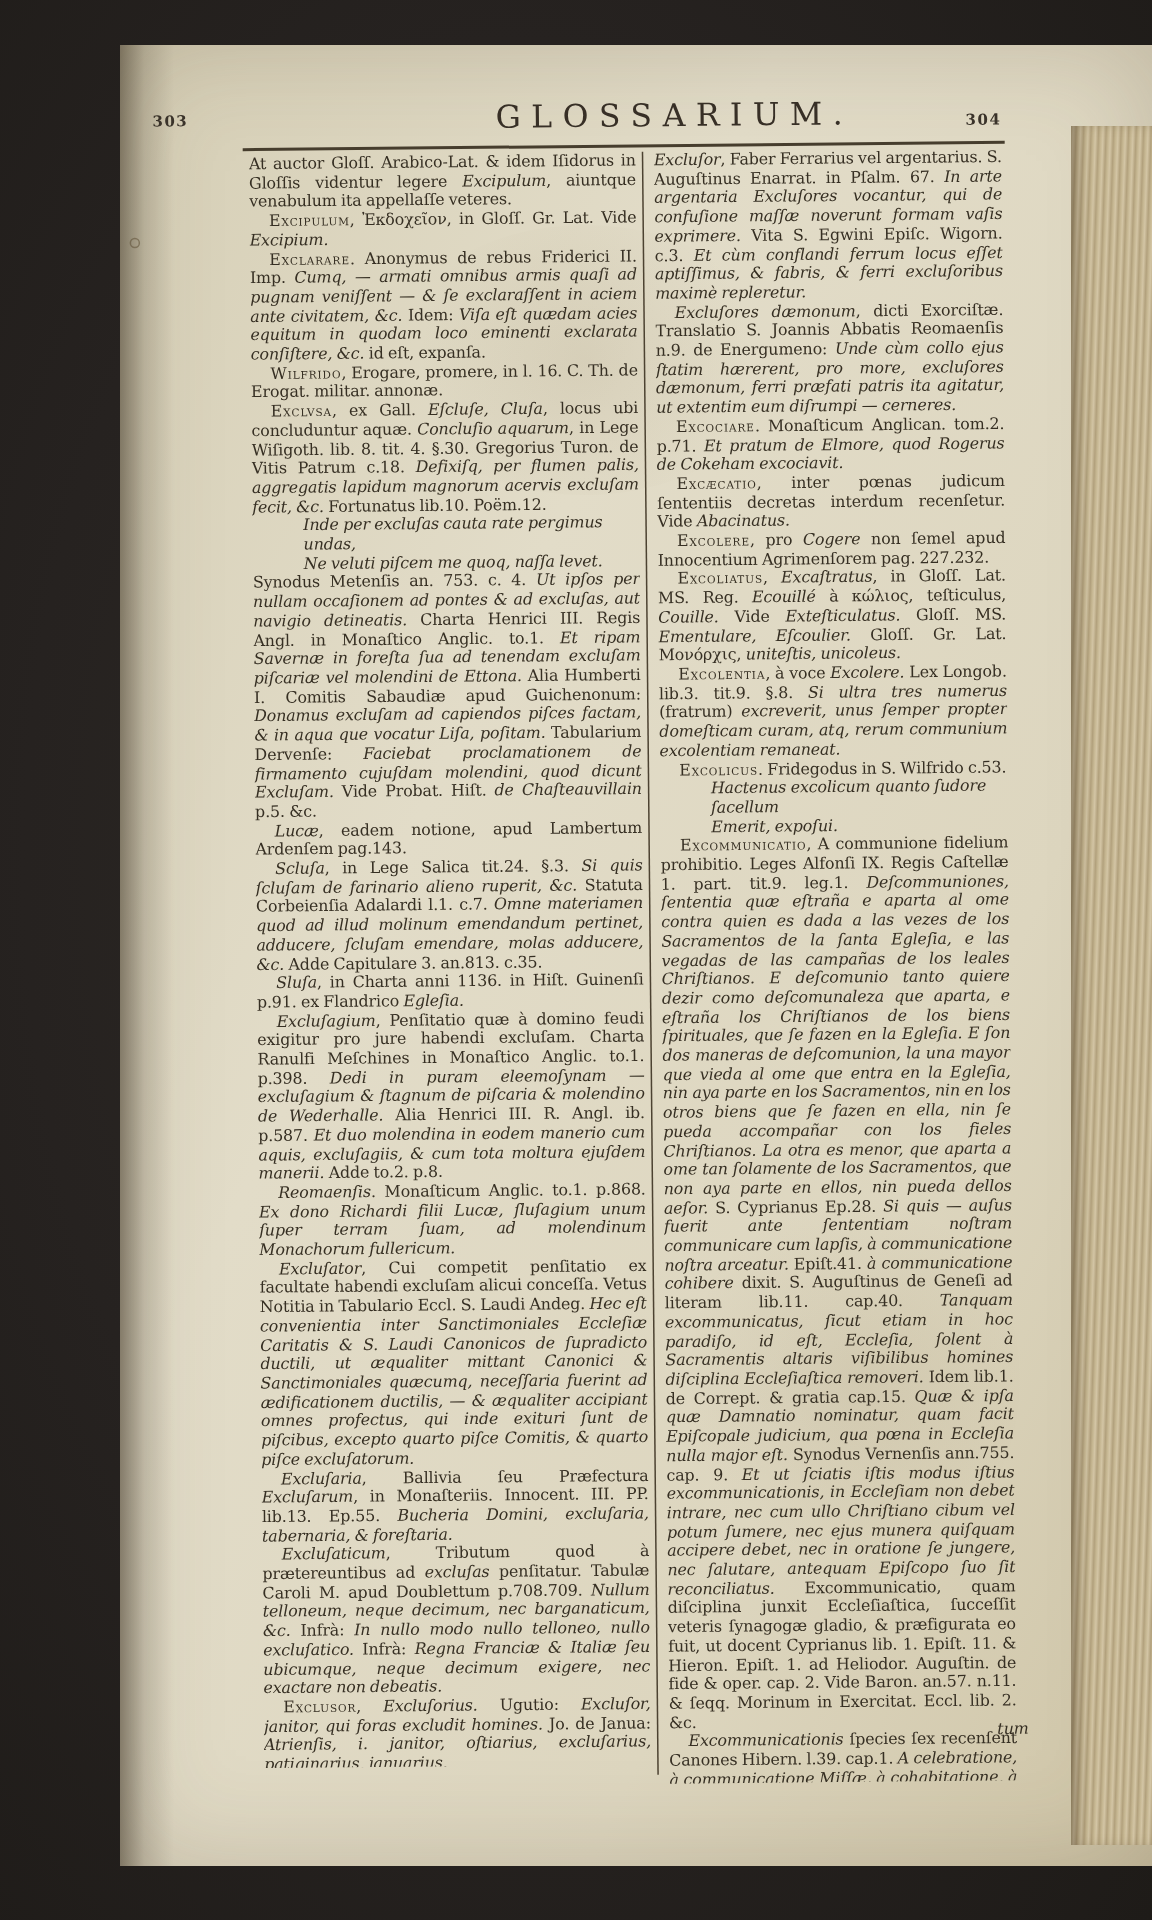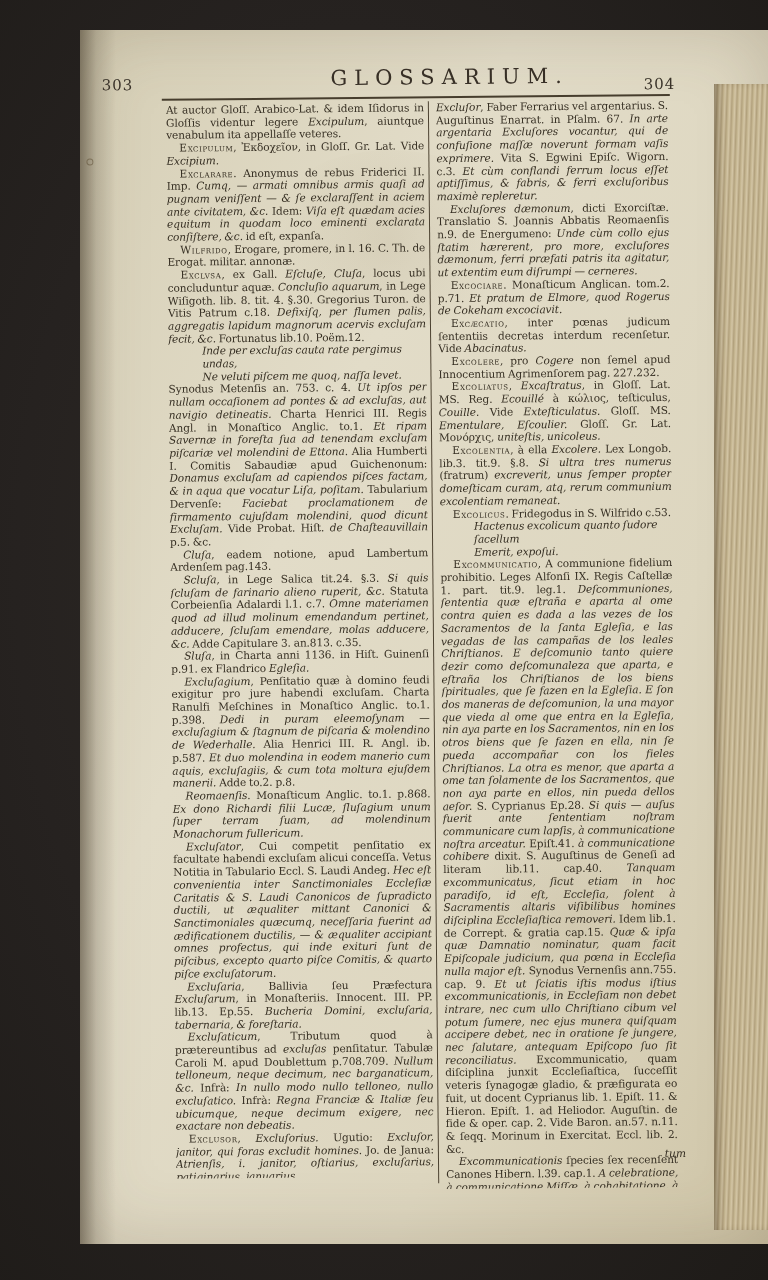--- a/index.html
+++ b/index.html
@@ -24,21 +24,21 @@
   }
   .stain {
     position:absolute; border-radius:50%; pointer-events:none;
     background: radial-gradient(circle, rgba(120,100,60,.10), rgba(120,100,60,0) 70%);
   }
   .content {
     position:absolute; left:0; top:0; width:642px; height:100%;
     transform: rotate(-0.55deg); transform-origin: 60px 90px;
     color:#362f23;
   }
-  .pagenum { position:absolute; font-size:15px; letter-spacing:1px; color:#3a332a; }
+  .pagenum { position:absolute; font-size:10px; letter-spacing:1px; color:#3a332a;font-weight:bold; }
   .pagenum-left  { left:22px;  top:46px; }
   .pagenum-right { left:564px; top:50px; }
   .running-title {
     position:absolute; left:170px; top:38px; width:400px; text-align:center;
     font-size:21px; letter-spacing:7px; color:#372f26;
   }
   .header-rule {
     position:absolute; left:82px; top:69px; width:508px; height:1.6px;
     background:#463d2d;
   }
@@ -84,38 +84,38 @@
 
     <div class="col col-left">
         <p class=" noindent"><span class="seg-r">At auctor Gloſſ. Arabico-Lat. &amp; idem Iſidorus in Gloſſis videntur legere </span><span class="seg-i">Excipulum</span><span class="seg-r">, aiuntque venabulum ita appellaſſe veteres.</span></p>
         <p class=""><span class="seg-sc">Excipulum</span><span class="seg-r">, Ἐκδοχεῖον, in Gloſſ. Gr. Lat. Vide </span><span class="seg-i">Excipium.</span></p>
         <p class=""><span class="seg-sc">Exclarare</span><span class="seg-r">. Anonymus de rebus Friderici II. Imp. </span><span class="seg-i">Cumq, — armati omnibus armis quaſi ad pugnam veniſſent — &amp; ſe exclaraſſent in aciem ante civitatem, &amp;c.</span><span class="seg-r"> Idem: </span><span class="seg-i">Viſa eſt quædam acies equitum in quodam loco eminenti exclarata conſiſtere, &amp;c.</span><span class="seg-r"> id eſt, expanſa.</span></p>
         <p class=""><span class="seg-sc">Wilfrido</span><span class="seg-r">, Erogare, promere, in l. 16. C. Th. de Erogat. militar. annonæ.</span></p>
         <p class=""><span class="seg-sc">Exclvsa</span><span class="seg-r">, ex Gall. </span><span class="seg-i">Eſcluſe, Cluſa</span><span class="seg-r">, locus ubi concluduntur aquæ. </span><span class="seg-i">Concluſio aquarum</span><span class="seg-r">, in Lege Wiſigoth. lib. 8. tit. 4. §.30. Gregorius Turon. de Vitis Patrum c.18. </span><span class="seg-i">Defixiſq, per flumen palis, aggregatis lapidum magnorum acervis excluſam fecit, &amp;c.</span><span class="seg-r"> Fortunatus lib.10. Poëm.12.</span></p>
         <p class="verse"><span class="seg-i">Inde per excluſas cauta rate pergimus undas,</span></p>
         <p class="verse"><span class="seg-i">Ne veluti piſcem me quoq, naſſa levet.</span></p>
         <p class=" noindent"><span class="seg-r">Synodus Metenſis an. 753. c. 4. </span><span class="seg-i">Ut ipſos per nullam occaſionem ad pontes &amp; ad excluſas, aut navigio detineatis.</span><span class="seg-r"> Charta Henrici III. Regis Angl. in Monaſtico Anglic. to.1. </span><span class="seg-i">Et ripam Savernæ in foreſta ſua ad tenendam excluſam piſcariæ vel molendini de Ettona.</span><span class="seg-r"> Alia Humberti I. Comitis Sabaudiæ apud Guichenonum: </span><span class="seg-i">Donamus excluſam ad capiendos piſces factam, &amp; in aqua que vocatur Liſa, poſitam.</span><span class="seg-r"> Tabularium Dervenſe: </span><span class="seg-i">Faciebat proclamationem de firmamento cujuſdam molendini, quod dicunt Excluſam.</span><span class="seg-r"> Vide Probat. Hiſt. </span><span class="seg-i">de Chaſteauvillain</span><span class="seg-r"> p.5. &amp;c.</span></p>
-        <p class=""><span class="seg-i">Cluſa</span><span class="seg-r">, eadem notione, apud Lambertum Ardenſem pag.143.</span></p>
+        <p class=""><span class="seg-i">Lucæ</span><span class="seg-r">, eadem notione, apud Lambertum Ardenſem pag.143.</span></p>
         <p class=""><span class="seg-i">Scluſa</span><span class="seg-r">, in Lege Salica tit.24. §.3. </span><span class="seg-i">Si quis ſcluſam de farinario alieno ruperit, &amp;c.</span><span class="seg-r"> Statuta Corbeienſia Adalardi l.1. c.7. </span><span class="seg-i">Omne materiamen quod ad illud molinum emendandum pertinet, adducere, ſcluſam emendare, molas adducere, &amp;c.</span><span class="seg-r"> Adde Capitulare 3. an.813. c.35.</span></p>
         <p class=""><span class="seg-i">Sluſa</span><span class="seg-r">, in Charta anni 1136. in Hiſt. Guinenſi p.91. ex Flandrico </span><span class="seg-i">Egleſia.</span></p>
         <p class=""><span class="seg-i">Excluſagium</span><span class="seg-r">, Penſitatio quæ à domino feudi exigitur pro jure habendi excluſam. Charta Ranulfi Meſchines in Monaſtico Anglic. to.1. p.398. </span><span class="seg-i">Dedi in puram eleemoſynam — excluſagium &amp; ſtagnum de piſcaria &amp; molendino de Wederhalle.</span><span class="seg-r"> Alia Henrici III. R. Angl. ib. p.587. </span><span class="seg-i">Et duo molendina in eodem manerio cum aquis, excluſagiis, &amp; cum tota moltura ejuſdem manerii.</span><span class="seg-r"> Adde to.2. p.8.</span></p>
         <p class=""><span class="seg-i">Reomaenſis</span><span class="seg-r">. Monaſticum Anglic. to.1. p.868. </span><span class="seg-i">Ex dono Richardi filii Lucæ, ſluſagium unum ſuper terram ſuam, ad molendinum Monachorum fullericum.</span></p>
         <p class=""><span class="seg-i">Excluſator</span><span class="seg-r">, Cui competit penſitatio ex facultate habendi excluſam alicui conceſſa. Vetus Notitia in Tabulario Eccl. S. Laudi Andeg. </span><span class="seg-i">Hec eſt convenientia inter Sanctimoniales Eccleſiæ Caritatis &amp; S. Laudi Canonicos de ſupradicto ductili, ut æqualiter mittant Canonici &amp; Sanctimoniales quæcumq, neceſſaria fuerint ad ædificationem ductilis, — &amp; æqualiter accipiant omnes profectus, qui inde exituri ſunt de piſcibus, excepto quarto piſce Comitis, &amp; quarto piſce excluſatorum.</span></p>
         <p class=""><span class="seg-i">Excluſaria</span><span class="seg-r">, Ballivia ſeu Præfectura </span><span class="seg-i">Excluſarum</span><span class="seg-r">, in Monaſteriis. Innocent. III. PP. lib.13. Ep.55. </span><span class="seg-i">Bucheria Domini, excluſaria, tabernaria, &amp; foreſtaria.</span></p>
         <p class=""><span class="seg-i">Excluſaticum</span><span class="seg-r">, Tributum quod à prætereuntibus ad </span><span class="seg-i">excluſas</span><span class="seg-r"> penſitatur. Tabulæ Caroli M. apud Doublettum p.708.709. </span><span class="seg-i">Nullum telloneum, neque decimum, nec barganaticum, &amp;c.</span><span class="seg-r"> Infrà: </span><span class="seg-i">In nullo modo nullo telloneo, nullo excluſatico.</span><span class="seg-r"> Infrà: </span><span class="seg-i">Regna Franciæ &amp; Italiæ ſeu ubicumque, neque decimum exigere, nec exactare non debeatis.</span></p>
         <p class=""><span class="seg-sc">Exclusor</span><span class="seg-r">, </span><span class="seg-i">Excluſorius.</span><span class="seg-r"> Ugutio: </span><span class="seg-i">Excluſor, janitor, qui foras excludit homines.</span><span class="seg-r"> Jo. de Janua: </span><span class="seg-i">Atrienſis, i. janitor, oſtiarius, excluſarius, patiginarius, januarius.</span></p>
       </div>
     <div class="col col-right">
         <p class=" noindent"><span class="seg-i">Excluſor</span><span class="seg-r">, Faber Ferrarius vel argentarius. S. Auguſtinus Enarrat. in Pſalm. 67. </span><span class="seg-i">In arte argentaria Excluſores vocantur, qui de confuſione maſſæ noverunt formam vaſis exprimere.</span><span class="seg-r"> Vita S. Egwini Epiſc. Wigorn. c.3. </span><span class="seg-i">Et cùm conflandi ferrum locus eſſet aptiſſimus, &amp; fabris, &amp; ferri excluſoribus maximè repleretur.</span></p>
         <p class=""><span class="seg-i">Excluſores dæmonum</span><span class="seg-r">, dicti Exorciſtæ. Translatio S. Joannis Abbatis Reomaenſis n.9. de Energumeno: </span><span class="seg-i">Unde cùm collo ejus ſtatim hærerent, pro more, excluſores dæmonum, ferri præfati patris ita agitatur, ut extentim eum diſrumpi — cerneres.</span></p>
         <p class=""><span class="seg-sc">Excociare</span><span class="seg-r">. Monaſticum Anglican. tom.2. p.71. </span><span class="seg-i">Et pratum de Elmore, quod Rogerus de Cokeham excociavit.</span></p>
         <p class=""><span class="seg-sc">Excæcatio</span><span class="seg-r">, inter pœnas judicum ſententiis decretas interdum recenſetur. Vide </span><span class="seg-i">Abacinatus.</span></p>
         <p class=""><span class="seg-sc">Excolere</span><span class="seg-r">, pro </span><span class="seg-i">Cogere</span><span class="seg-r"> non ſemel apud Innocentium Agrimenſorem pag. 227.232.</span></p>
         <p class=""><span class="seg-sc">Excoliatus</span><span class="seg-r">, </span><span class="seg-i">Excaſtratus</span><span class="seg-r">, in Gloſſ. Lat. MS. Reg. </span><span class="seg-i">Ecouillé</span><span class="seg-r"> à κώλιος, teſticulus, </span><span class="seg-i">Couille.</span><span class="seg-r"> Vide </span><span class="seg-i">Exteſticulatus.</span><span class="seg-r"> Gloſſ. MS. </span><span class="seg-i">Ementulare, Eſcoulier.</span><span class="seg-r"> Gloſſ. Gr. Lat. Μονόρχις, </span><span class="seg-i">uniteſtis, unicoleus.</span></p>
-        <p class=""><span class="seg-sc">Excolentia</span><span class="seg-r">, à ella </span><span class="seg-i">Excolere.</span><span class="seg-r"> Lex Longob. lib.3. tit.9. §.8. </span><span class="seg-i">Si ultra tres numerus</span><span class="seg-r"> (fratrum) </span><span class="seg-i">excreverit, unus ſemper propter domeſticam curam, atq, rerum communium excolentiam remaneat.</span></p>
+        <p class=""><span class="seg-sc">Excolentia</span><span class="seg-r">, à voce </span><span class="seg-i">Excolere.</span><span class="seg-r"> Lex Longob. lib.3. tit.9. §.8. </span><span class="seg-i">Si ultra tres numerus</span><span class="seg-r"> (fratrum) </span><span class="seg-i">excreverit, unus ſemper propter domeſticam curam, atq, rerum communium excolentiam remaneat.</span></p>
         <p class=""><span class="seg-sc">Excolicus</span><span class="seg-r">. Fridegodus in S. Wilfrido c.53.</span></p>
         <p class="verse"><span class="seg-i">Hactenus excolicum quanto ſudore ſacellum</span></p>
         <p class="verse"><span class="seg-i">Emerit, expoſui.</span></p>
         <p class=""><span class="seg-sc">Excommunicatio</span><span class="seg-r">, A communione fidelium prohibitio. Leges Alfonſi IX. Regis Caſtellæ 1. part. tit.9. leg.1. </span><span class="seg-i">Deſcommuniones, ſententia quæ eſtraña e aparta al ome contra quien es dada a las vezes de los Sacramentos de la ſanta Egleſia, e las vegadas de las campañas de los leales Chriſtianos. E deſcomunio tanto quiere dezir como deſcomunaleza que aparta, e eſtraña los Chriſtianos de los biens ſpirituales, que ſe fazen en la Egleſia. E ſon dos maneras de deſcomunion, la una mayor que vieda al ome que entra en la Egleſia, nin aya parte en los Sacramentos, nin en los otros biens que ſe fazen en ella, nin ſe pueda accompañar con los fieles Chriſtianos. La otra es menor, que aparta a ome tan ſolamente de los Sacramentos, que non aya parte en ellos, nin pueda dellos aeſor.</span><span class="seg-r"> S. Cyprianus Ep.28. </span><span class="seg-i">Si quis — auſus fuerit ante ſententiam noſtram communicare cum lapſis, à communicatione noſtra arceatur.</span><span class="seg-r"> Epiſt.41. </span><span class="seg-i">à communicatione cohibere</span><span class="seg-r"> dixit. S. Auguſtinus de Geneſi ad literam lib.11. cap.40. </span><span class="seg-i">Tanquam excommunicatus, ſicut etiam in hoc paradiſo, id eſt, Eccleſia, ſolent à Sacramentis altaris viſibilibus homines diſciplina Eccleſiaſtica removeri.</span><span class="seg-r"> Idem lib.1. de Corrept. &amp; gratia cap.15. </span><span class="seg-i">Quæ &amp; ipſa quæ Damnatio nominatur, quam facit Epiſcopale judicium, qua pœna in Eccleſia nulla major eſt.</span><span class="seg-r"> Synodus Vernenſis ann.755. cap. 9. </span><span class="seg-i">Et ut ſciatis iſtis modus iſtius excommunicationis, in Eccleſiam non debet intrare, nec cum ullo Chriſtiano cibum vel potum ſumere, nec ejus munera quiſquam accipere debet, nec in oratione ſe jungere, nec ſalutare, antequam Epiſcopo ſuo ſit reconciliatus.</span><span class="seg-r"> Excommunicatio, quam diſciplina junxit Eccleſiaſtica, ſucceſſit veteris ſynagogæ gladio, &amp; præfigurata eo fuit, ut docent Cyprianus lib. 1. Epiſt. 11. &amp; Hieron. Epiſt. 1. ad Heliodor. Auguſtin. de fide &amp; oper. cap. 2. Vide Baron. an.57. n.11. &amp; ſeqq. Morinum in Exercitat. Eccl. lib. 2. &amp;c.</span></p>
         <p class=""><span class="seg-i">Excommunicationis</span><span class="seg-r"> ſpecies ſex recenſent Canones Hibern. l.39. cap.1. </span><span class="seg-i">A celebratione, à communicatione Miſſæ, à cohabitatione, à benedictione, à conloquio pacifico, à commeatu.</span></p>
       </div>
 
     <div class="catchword">tum</div>
   </div>
 </div>

